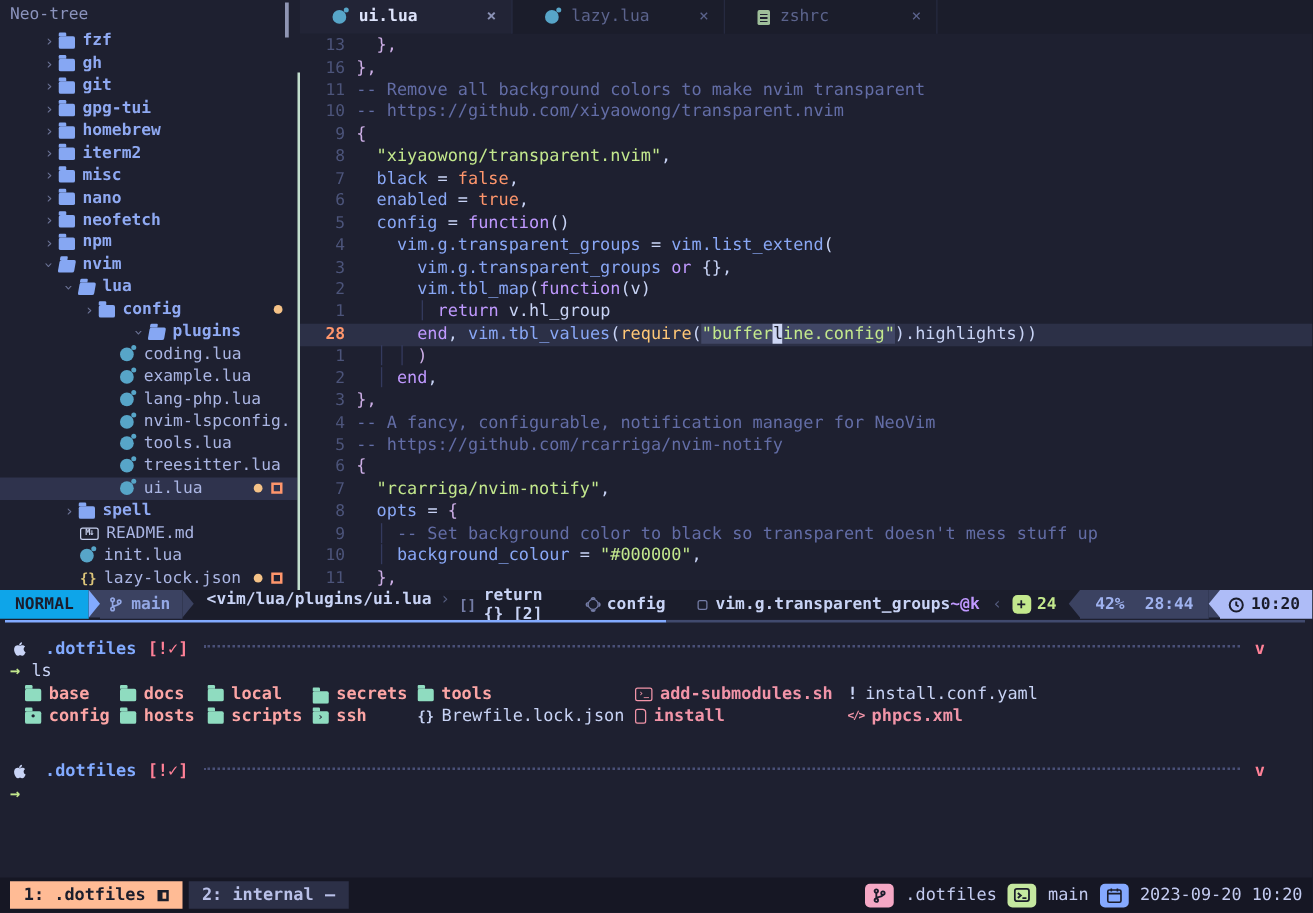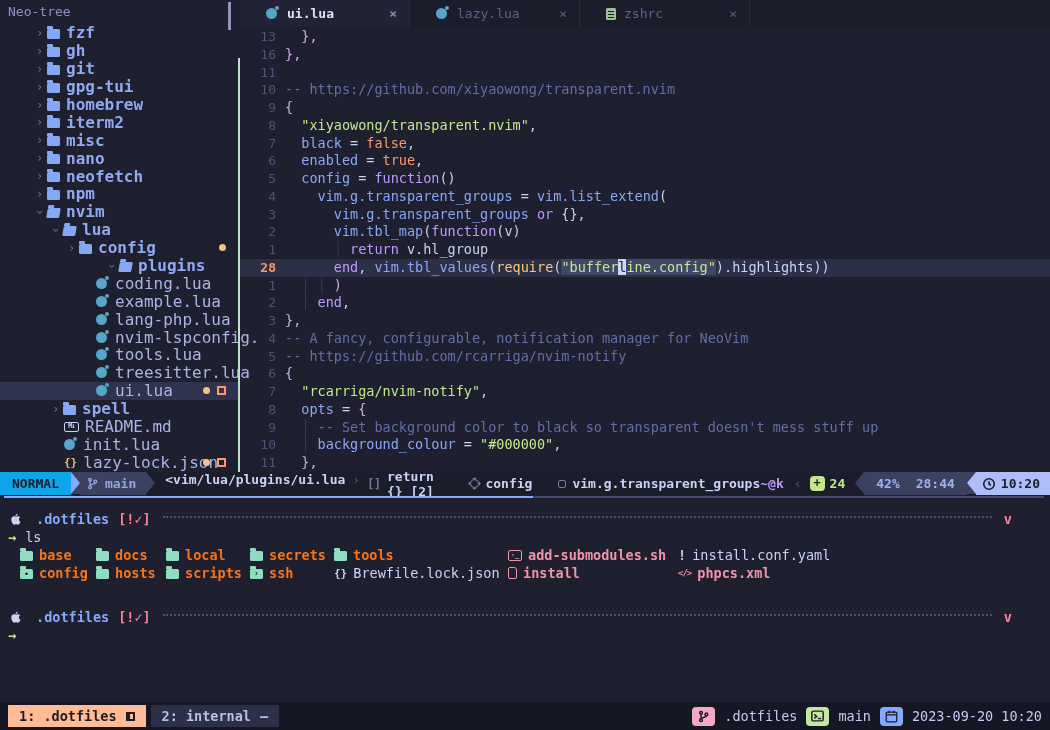--- a/index.html
+++ b/index.html
@@ -8,21 +8,21 @@
     font-family:"DejaVu Sans Mono",monospace;font-size:13.5px;color:#c8d3f5;cursor:default}
 
   
   .sidebar{position:absolute;left:0;top:0;width:238px;height:472px;background:#1e2030}
   .nt-title{position:absolute;left:8px;top:4px;color:#8b93bd;font-size:13px}
   .nt-items{position:absolute;top:24px;left:0;right:0}
   .nt-row{height:17.9px;display:flex;align-items:center;position:relative;white-space:nowrap}
   .nt-row.sel{background:#2f334d}
   .chev{width:15px;flex:none;color:#6a7194;font-size:12px;text-align:center;line-height:10px}
   .chev.open{transform:rotate(90deg)}
-  .nt-label{margin-left:6px;font-size:16px}
+  .nt-label{margin-left:6px;font-size:13px}
   .nt-label.dirlab{color:#8fa9f2;font-weight:bold}
   .nt-label.filelab{color:#aab5e3}
   .nt-badges{position:absolute;right:12px;top:0;height:100%;display:flex;gap:7px;align-items:center}
   .b-dot{width:7px;height:7px;border-radius:50%;background:#f5c287}
   .b-sq{width:9px;height:9px;border:2px solid #ff966c}
   .nt-thumb{position:absolute;left:228px;top:2px;width:3px;height:28px;background:#8f95b3}
   .nt-sep{position:absolute;left:238px;top:58px;width:2px;height:414px;background:#c2decd}
 
   
   .ic{display:inline-flex;align-items:center;justify-content:center;flex:none;position:relative}
@@ -103,21 +103,21 @@
   .pline{margin-top:10px}
   .p-apple{color:#c8d3f5;margin-right:14px}
   .p-dir{color:#82aaff;font-weight:bold}
   .p-git{color:#ff8197;font-weight:bold;margin-left:9px}
   .p-dots{flex:1;border-bottom:2px dotted #4a5078;margin:0 12px 5px 12px}
   .p-v{color:#ff8197;font-weight:bold;margin-right:30px}
   .p-arrow{color:#c3e88d;font-weight:bold;margin-right:9px}
   .ls-row{display:flex;align-items:center;height:18px;padding-left:20px}
   .ls-cell{display:flex;align-items:center;gap:6px;flex:none;overflow:hidden}
   .ls-cell .nm{font-weight:bold}
-  .lc-d{color:#f97316}
+  .lc-d{color:#fca5a5}
   .lc-p{color:#f194a8}
   .lc-n{color:#c8d3f5}
   .lc-n .nm{font-weight:normal}
 
   
   .tmux{position:absolute;left:0;top:702px;right:0;height:28px;background:#161724;
     display:flex;align-items:center;padding:0 8px;font-size:13.5px}
   .twin{display:flex;align-items:center;gap:9px;padding:2px 11px;margin-right:5px;font-weight:bold;height:22px}
   .twin.active{background:#ffbb95;color:#1b1d2b}
   .twin.inactive{background:#2c3047;color:#b9c0e8}
@@ -281,21 +281,21 @@
       <div class="tab">
         <span class="ic ic-shellfile" style="color: rgb(159, 191, 154);"></span>
         <span>zshrc</span>
         <span class="close">×</span>
       </div>
     </div>
 
   <div class="code" id="code">
       <div class="cline"><span class="gut">13</span><span class="ctext"><span class="sg-br">  },</span></span></div>
       <div class="cline"><span class="gut">16</span><span class="ctext"><span class="sg-br">},</span></span></div>
-      <div class="cline"><span class="gut">11</span></div>
+      <div class="cline"><span class="gut">11</span><span class="ctext"><span class="sg-c">-- Remove all background colors to make nvim transparent</span></span></div>
       <div class="cline"><span class="gut">10</span><span class="ctext"><span class="sg-c">-- https://github.com/xiyaowong/transparent.nvim</span></span></div>
       <div class="cline"><span class="gut">9</span><span class="ctext"><span class="sg-br">{</span></span></div>
       <div class="cline"><span class="gut">8</span><span class="ctext"><span class="sg-s">  "xiyaowong/transparent.nvim"</span><span class="sg-t">,</span></span></div>
       <div class="cline"><span class="gut">7</span><span class="ctext"><span class="sg-id">  black</span><span class="sg-t"> = </span><span class="sg-b">false</span><span class="sg-t">,</span></span></div>
       <div class="cline"><span class="gut">6</span><span class="ctext"><span class="sg-id">  enabled</span><span class="sg-t"> = </span><span class="sg-b">true</span><span class="sg-t">,</span></span></div>
       <div class="cline"><span class="gut">5</span><span class="ctext"><span class="sg-id">  config</span><span class="sg-t"> = </span><span class="sg-k">function</span><span class="sg-t">()</span></span></div>
       <div class="cline"><span class="gut">4</span><span class="ctext"><span class="sg-id">    vim.g.transparent_groups</span><span class="sg-t"> = </span><span class="sg-id">vim.list_extend</span><span class="sg-t">(</span></span></div>
       <div class="cline"><span class="gut">3</span><span class="ctext"><span class="sg-id">      vim.g.transparent_groups</span><span class="sg-k"> or </span><span class="sg-t">{},</span></span></div>
       <div class="cline"><span class="gut">2</span><span class="ctext"><span class="sg-id">      vim.tbl_map</span><span class="sg-t">(</span><span class="sg-k">function</span><span class="sg-t">(v)</span></span></div>
       <div class="cline"><span class="gut">1</span><span class="ctext"><span class="sg-t">      </span><span class="sg-gd">│</span><span class="sg-t"> </span><span class="sg-k">return</span><span class="sg-t"> v.hl_group</span></span></div>
@@ -389,21 +389,21 @@
             <span class="nm">base</span>
           </span>
           <span class="ls-cell lc-d" style="width: 70px;">
             <span class="ic ic-folder" style="color: rgb(143, 220, 192);"></span>
             <span class="nm">docs</span>
           </span>
           <span class="ls-cell lc-d" style="width: 84px;">
             <span class="ic ic-folder" style="color: rgb(143, 220, 192);"></span>
             <span class="nm">local</span>
           </span>
-          <span class="ls-cell lc-d" style="width: 84px;">
+          <span class="ls-cell lc-d" style="width: 84px; align-items: flex-end;">
             <span class="ic ic-folder" style="color: rgb(143, 220, 192);"></span>
             <span class="nm">secrets</span>
           </span>
           <span class="ls-cell lc-d" style="width: 174px;">
             <span class="ic ic-folder" style="color: rgb(143, 220, 192);"></span>
             <span class="nm">tools</span>
           </span>
           <span class="ls-cell lc-p" style="width: 170px;">
             <span class="ic ic-script" style="color: rgb(241, 148, 168);">›_</span>
             <span class="nm">add-submodules.sh</span>

